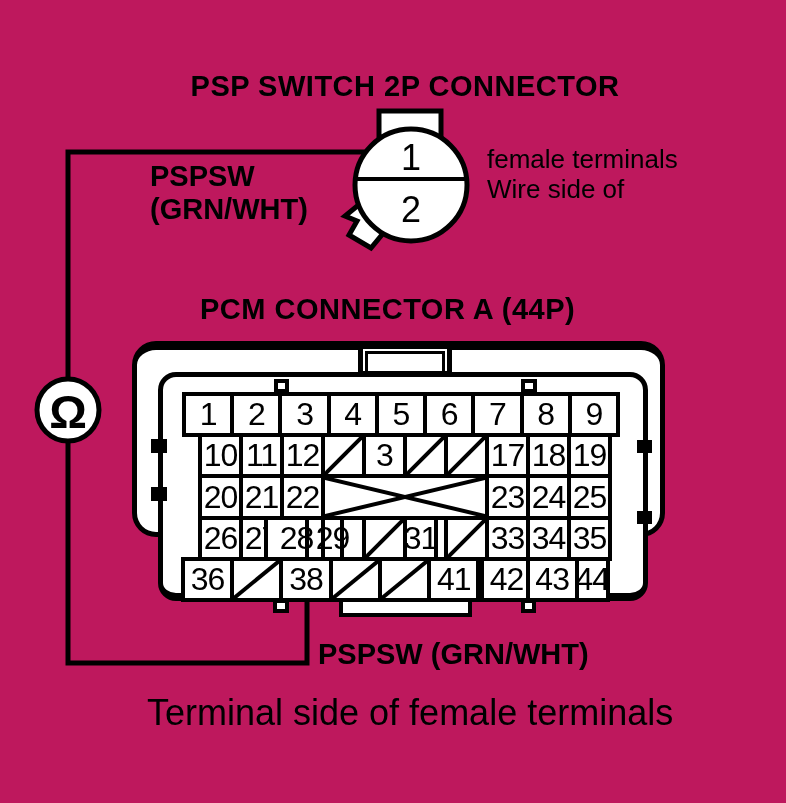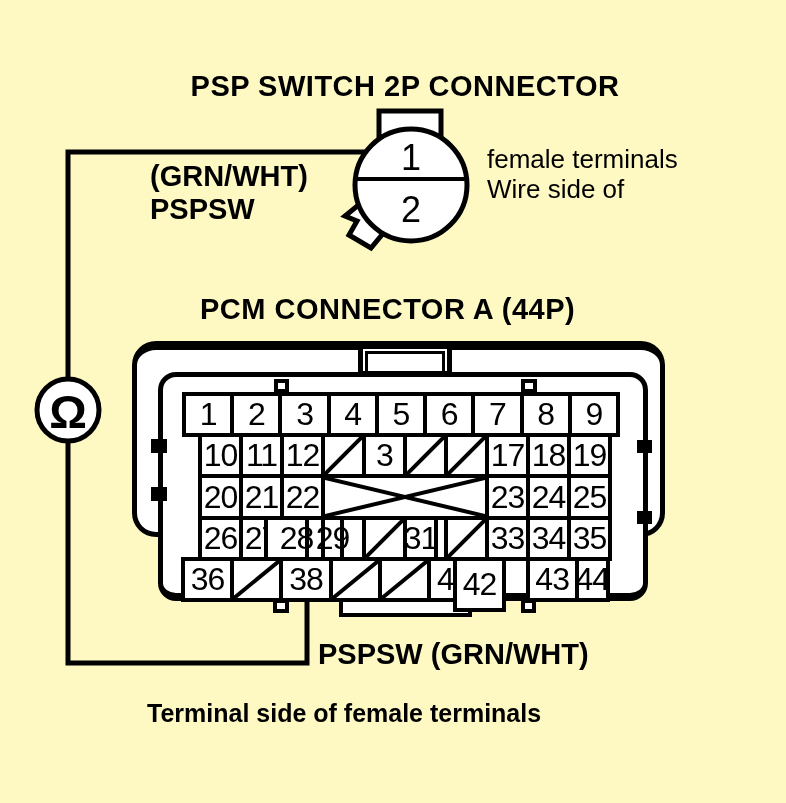--- a/index.html
+++ b/index.html
@@ -1,17 +1,17 @@
 <!DOCTYPE html>
 <html><head>
 <meta charset="utf-8">
 <style>
   html,body{margin:0;padding:0;background:#fff;}
   #canvas{
-    position:relative;width:786px;height:803px;background:#fef9c3;overflow:hidden;
+    position:relative;width:786px;height:803px;background:#be185d;overflow:hidden;
     font-family:"Liberation Sans",sans-serif;color:#000;
   }
   .abs{position:absolute;}
   #svg-layer{position:absolute;left:0;top:0;z-index:0;}
   
   #outer-shell{
     left:132px;top:341px;width:533px;height:196px;box-sizing:border-box;
     border:5px solid #000;border-top-width:9px;border-radius:24px;background:#fff;z-index:1;
   }
   #pcm-top-tab{
@@ -63,22 +63,22 @@
     <polygon points="372,194 345,216 357,221 349,235 371,248 385,231 376,220 386,205" fill="#fff" stroke="#000" stroke-width="5" stroke-linejoin="miter"></polygon>
     <rect x="379" y="111" width="62" height="26" fill="#fff" stroke="#000" stroke-width="5"></rect>
     <circle cx="411" cy="185" r="56" fill="#fff" stroke="#000" stroke-width="5"></circle>
     <line x1="356" y1="179" x2="466" y2="179" stroke="#000" stroke-width="4"></line>
     <circle cx="68" cy="410" r="31" fill="#fff" stroke="#000" stroke-width="5"></circle>
   </svg>
 
   <div class="abs title" style="left:170px;top:70px;width:470px;text-align:center;">PSP SWITCH 2P CONNECTOR</div>
 
   <div class="abs wirelabel" style="left:150px;top:160px;">
+    <div>PSPSW</div>
     <div>(GRN/WHT)</div>
-    <div>PSPSW</div>
   </div>
 
   <div class="abs plain" style="left:487px;top:144px;">
     <div>female terminals</div>
     <div>Wire side of</div>
   </div>
 
   <div class="abs terminal-num" style="left:389px;top:137px;">1</div>
   <div class="abs terminal-num" style="left:389px;top:189px;">2</div>
 
@@ -176,22 +176,22 @@
         <svg viewBox="0 0 100 100" preserveAspectRatio="none">
           <line x1="0" y1="100" x2="100" y2="0" stroke="#000" stroke-width="4" vector-effect="non-scaling-stroke"></line>
         </svg>
       </div>
       <div class="pin-cell" style="left: 377.889px; top: 557px; width: 53.2222px; height: 45px;">
         <svg viewBox="0 0 100 100" preserveAspectRatio="none">
           <line x1="0" y1="100" x2="100" y2="0" stroke="#000" stroke-width="4" vector-effect="non-scaling-stroke"></line>
         </svg>
       </div>
       <div class="pin-cell" style="left: 427.111px; top: 557px; width: 53.2222px; height: 45px;">41</div>
-      <div class="pin-cell" style="left: 453px; top: 557px; width: 53.2222px; height: 55px;">42</div>
+      <div class="pin-cell" style="left: 480px; top: 557px; width: 53.2222px; height: 45px;">42</div>
       <div class="pin-cell" style="left: 525.556px; top: 557px; width: 53.2222px; height: 45px;">43</div>
       <div class="pin-cell" style="left: 574.778px; top: 557px; width: 35px; height: 45px;">44</div>
     </div>
 
   <div class="abs wirelabel" style="left:318px;top:638px;">PSPSW (GRN/WHT)</div>
 
-  <div class="abs plain" style="left:147px;top:698px;font-size:25px;font-weight:bold;">Terminal side of female terminals</div>
+  <div class="abs plain" style="left:147px;top:698px;font-size:36px;">Terminal side of female terminals</div>
 
 </div>
 
 </body></html>

